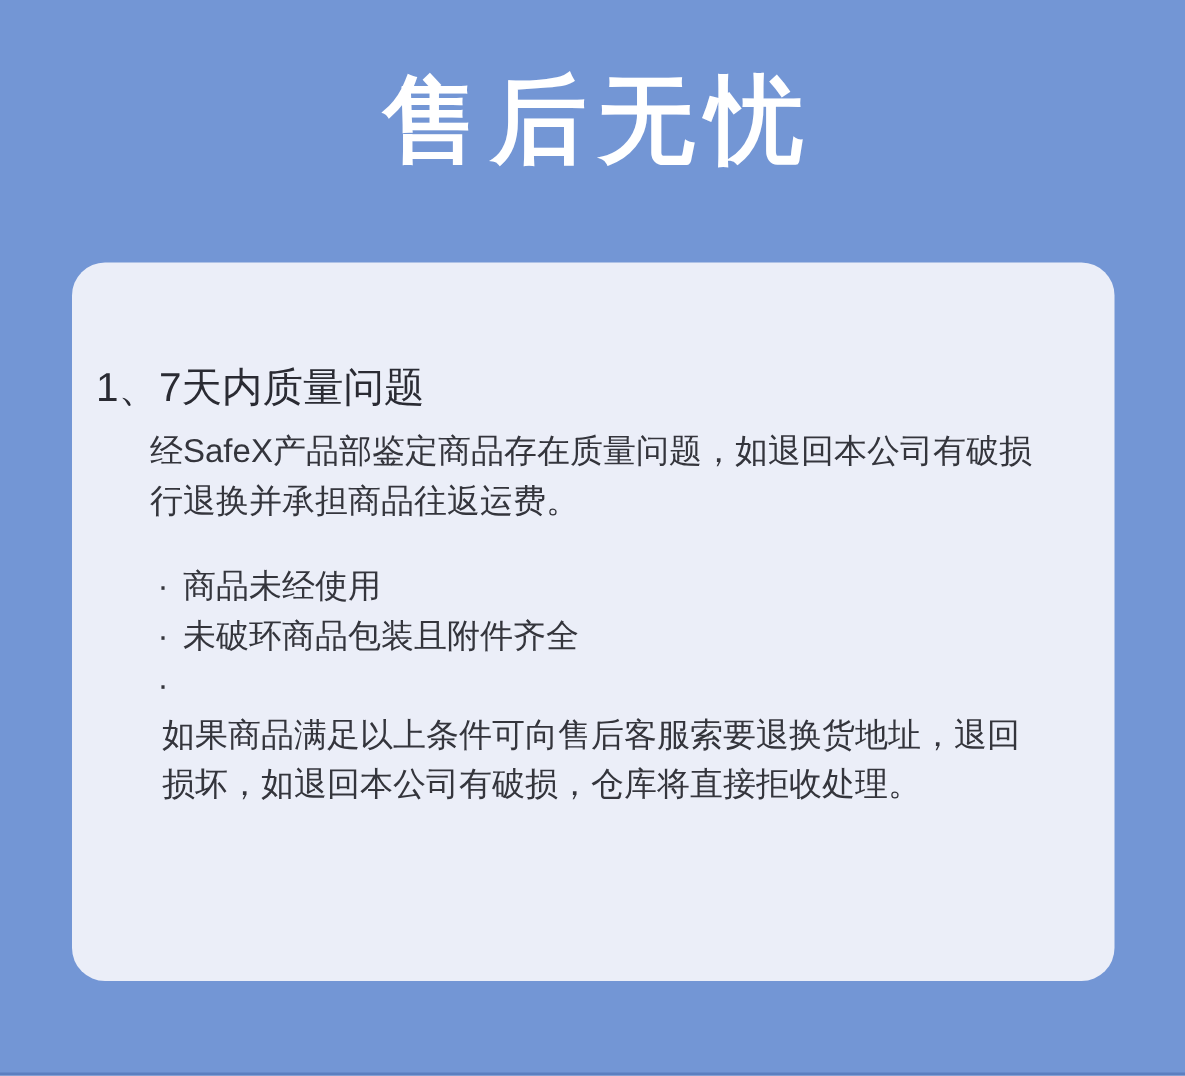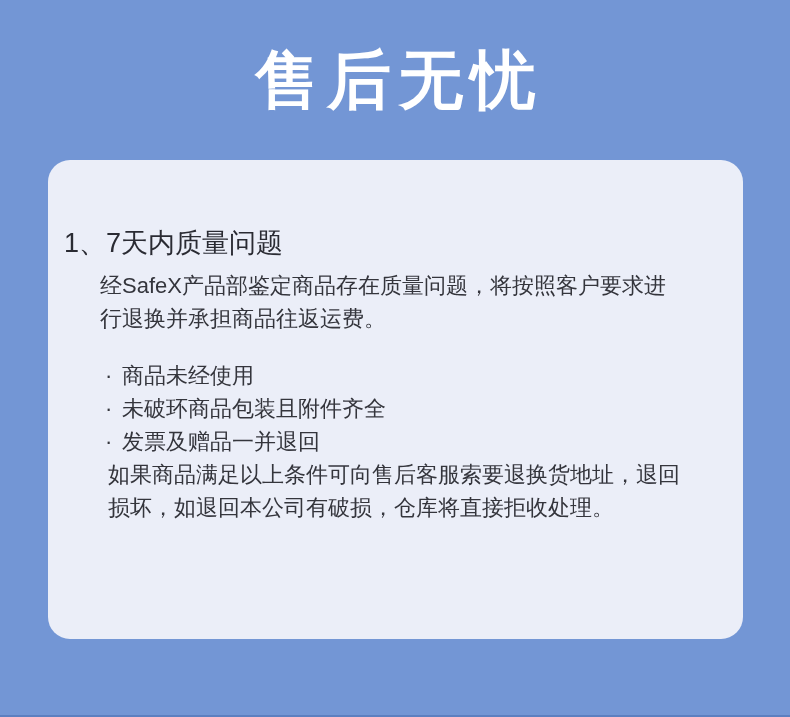--- a/index.html
+++ b/index.html
@@ -23,21 +23,21 @@
     font-size: 64px;
     line-height: 68px;
     font-weight: 700;
     color: #ffffff;
     letter-spacing: 8px;
     text-indent: 8px; 
   }
   .policy-card {
     position: absolute;
     left: 48px;
-    top: 160px;
+    top: 175px;
     width: 695px;
     height: 479px;
     background: #ebeef8;
     border-radius: 22px;
     box-sizing: border-box;
     padding: 66px 44px 0 16px;
   }
   .section-heading {
     margin: 0;
     font-size: 27px;
@@ -88,39 +88,38 @@
 </head>
 <body>
 
 <div class="page-title">售后无忧</div>
 
 <div class="policy-card">
 
   <section>
     <h2 class="section-heading">1、7天内质量问题</h2>
     <div class="section-body">
-      <div>经SafeX产品部鉴定商品存在质量问题，将按照客户要求进</div>
+      <div>经SafeX产品部鉴定商品存在质量问题，如退回本公司有破损</div>
       <div>行退换并承担商品往返运费。</div>
     </div>
   </section>
 
   <section class="section-2">
 
     <ul class="bullet-list">
       <li>
         <span class="bullet-dot">·</span>
         <span>商品未经使用</span>
       </li>
       <li>
         <span class="bullet-dot">·</span>
         <span>未破环商品包装且附件齐全</span>
       </li>
       <li>
         <span class="bullet-dot">·</span>
-        <span>发票及赠品一并退回</span>
       </li>
     </ul>
 
     <div class="note-text">
       <div>如果商品满足以上条件可向售后客服索要退换货地址，退回</div>
       <div>损坏，如退回本公司有破损，仓库将直接拒收处理。</div>
     </div>
   </section>
 
 </div>

